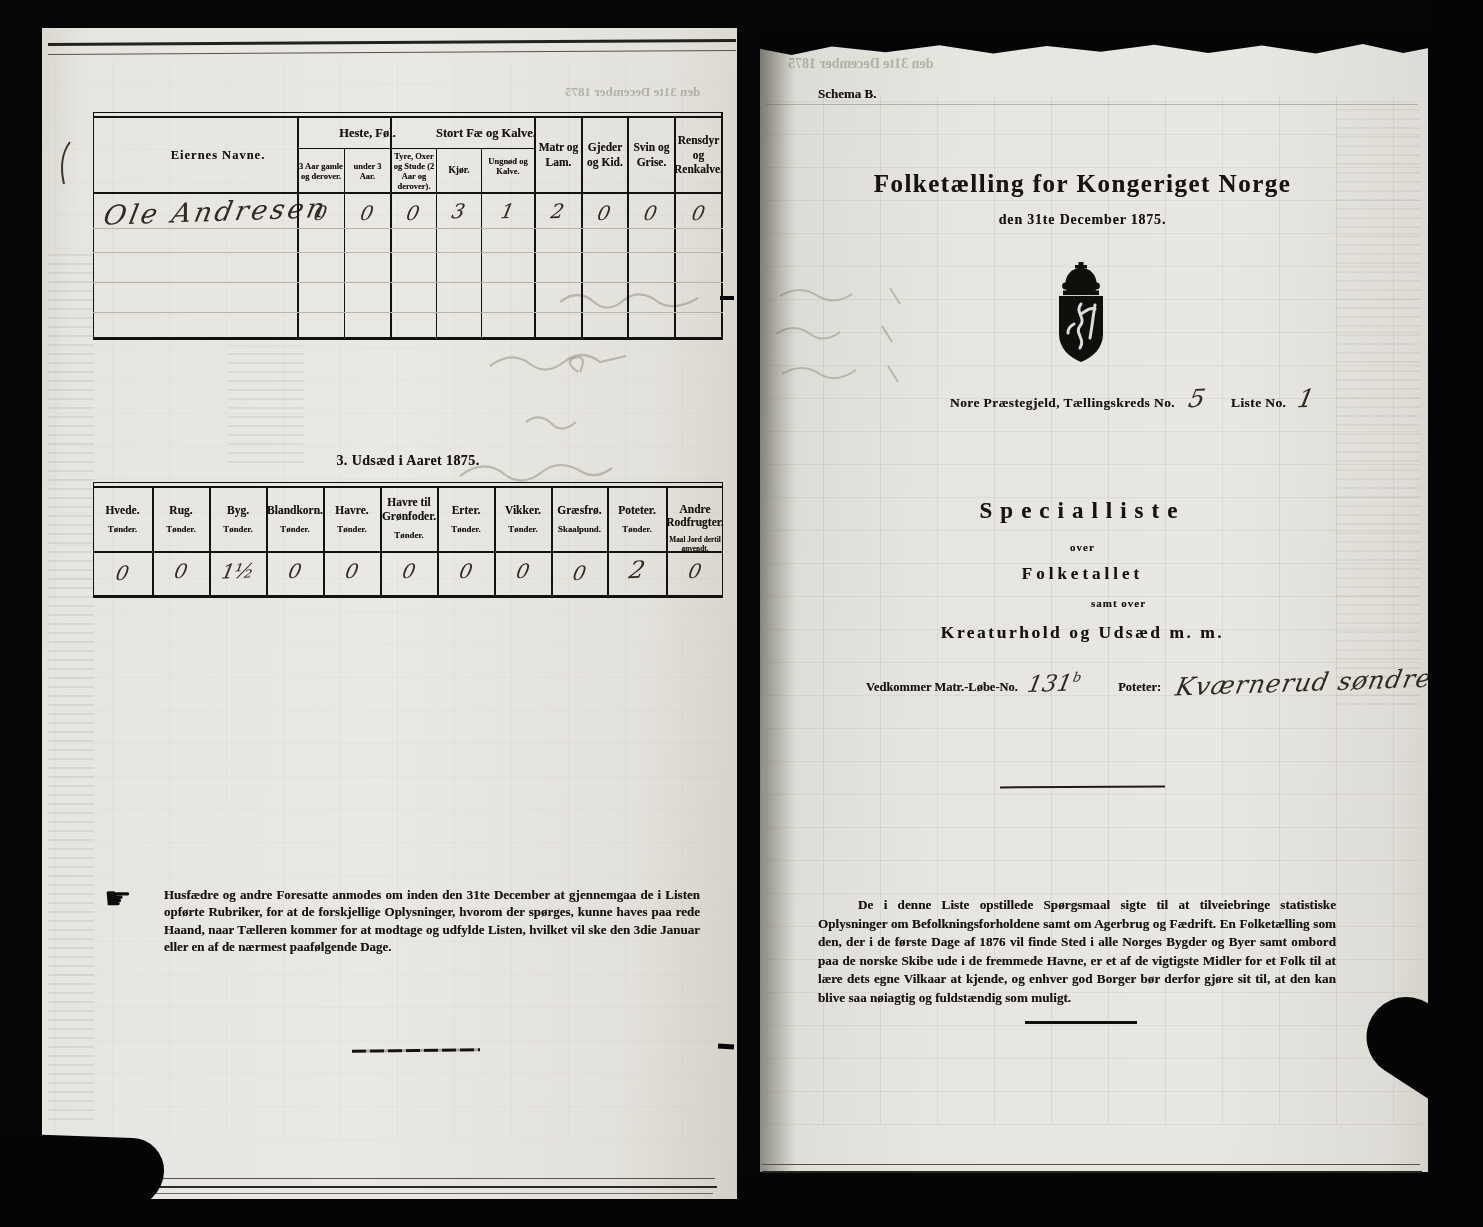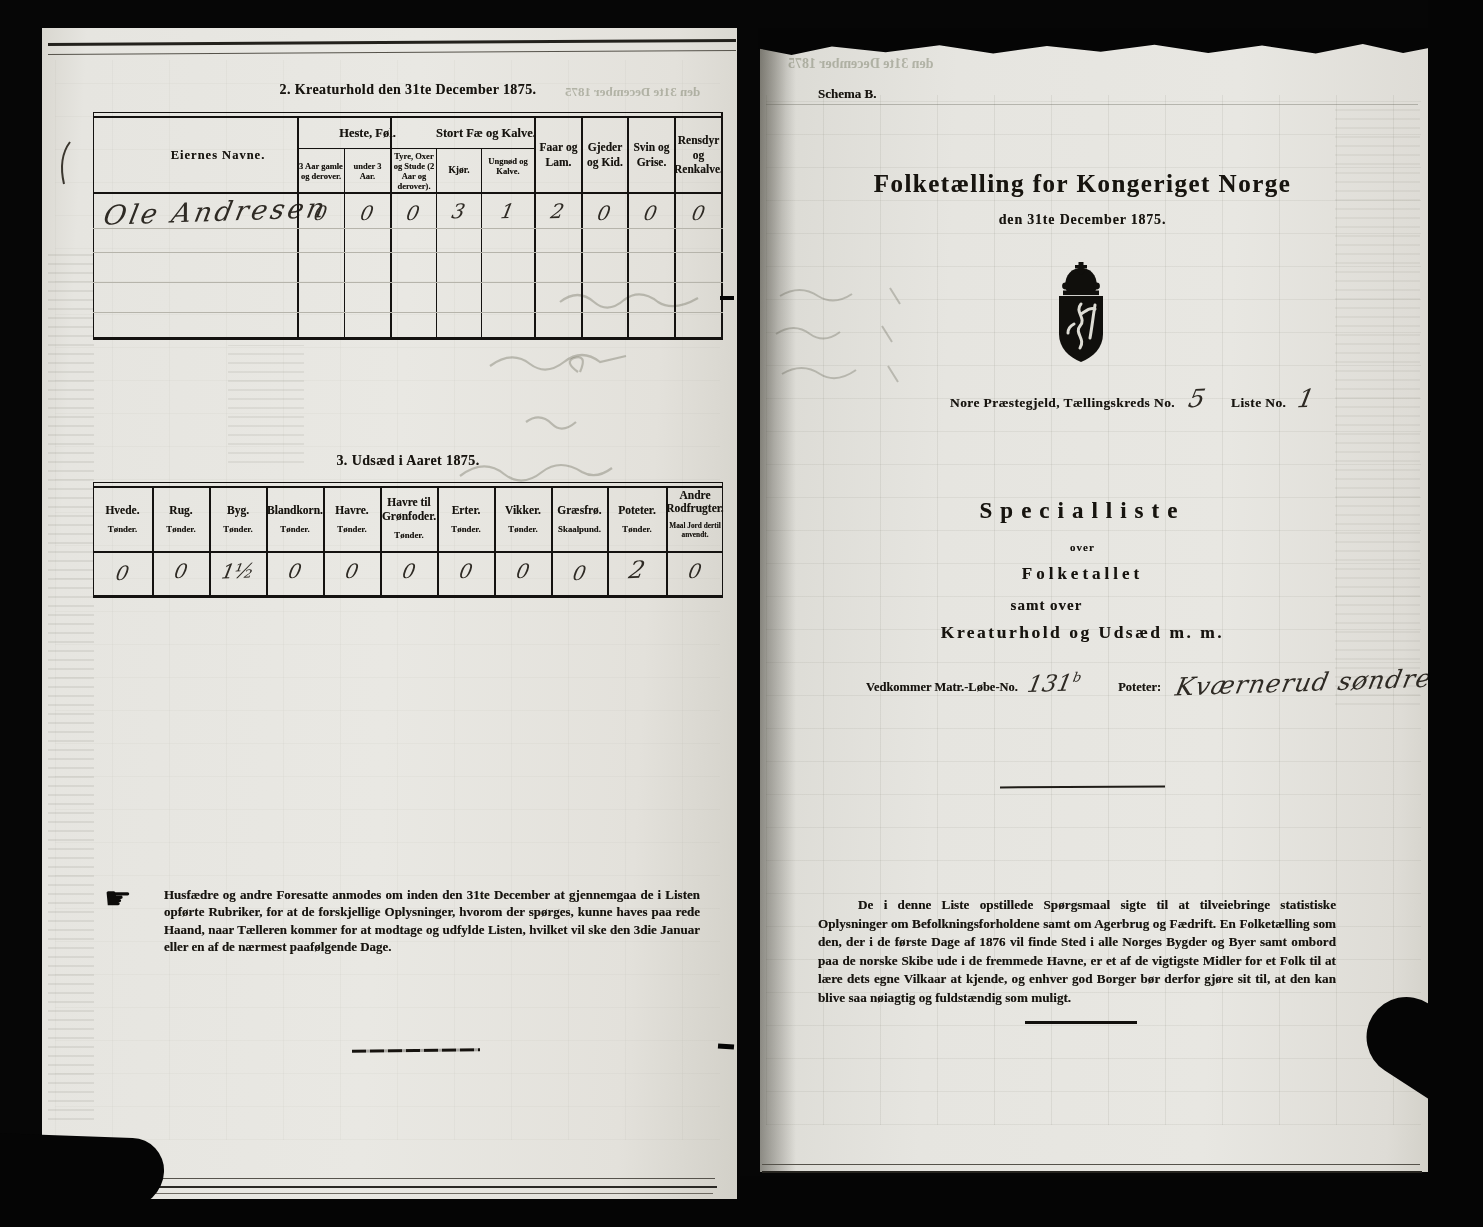--- a/index.html
+++ b/index.html
@@ -77,21 +77,20 @@
 
   <div class="abs z3" style="left:48px;top:41px;width:688px;height:2.6px;background:#23211c;transform:rotate(-.35deg);"></div>
   <div class="abs z3" style="left:48px;top:52px;width:688px;height:1.3px;background:#55524a;transform:rotate(-.35deg);"></div>
   <div class="abs z3" style="left:55px;top:1178px;width:660px;height:1px;background:#56534c;"></div>
   <div class="abs z3" style="left:55px;top:1186px;width:662px;height:2px;background:#2b2925;"></div>
   <div class="abs z3" style="left:58px;top:1193px;width:655px;height:1px;background:#6e6a62;"></div>
   <div class="abs z3" style="left:762px;top:1164px;width:658px;height:1px;background:#55524a;"></div>
   <div class="abs z3" style="left:762px;top:1171px;width:660px;height:2px;background:#26241f;"></div>
   <div class="abs z2" style="left:760px;top:36px;width:36px;height:1136px;background:linear-gradient(90deg,rgba(60,58,50,.5),rgba(60,58,50,0));"></div>
 
-  <div class="title-line ink b" style="left:93px;top:82px;width:630px;font-size:14px;letter-spacing:.4px;">2.   Kreaturhold den 31te December 1875.</div>
 
   <div class="abs z3" style="left:93px;top:112px;width:630px;height:229px;">
     <div class="line" style="left:0;top:0;width:630px;height:1.4px;"></div>
     <div class="line" style="left:0;top:4px;width:630px;height:2.2px;"></div>
     <div class="line" style="left:0;top:225px;width:630px;height:3.4px;"></div>
     <div class="line" style="left:0;top:0;width:1.4px;height:228px;"></div>
     <div class="line" style="left:628px;top:0;width:2px;height:228px;"></div>
     <div class="line" style="left:204px;top:4px;width:2.2px;height:221px;"></div>
     <div class="line" style="left:251px;top:36px;width:1.2px;height:189px;"></div>
     <div class="line" style="left:297px;top:4px;width:2.2px;height:221px;"></div>
@@ -109,21 +108,21 @@
     <div class="line-light" style="left:0;top:200px;width:630px;height:1px;"></div>
 
     <div class="cell th-big ink" style="left:0;top:6px;width:204px;height:74px;letter-spacing:1px;">Eiernes Navne.</div>
     <div class="cell th-big ink" style="left:206px;top:6px;width:91px;height:30px;">Heste, Føl.</div>
     <div class="cell th-big ink" style="left:299px;top:6px;width:142px;height:30px;">Stort Fæ og Kalve.</div>
     <div class="cell th-sub ink" style="left:205px;top:38px;width:46px;height:42px;">3 Aar gamle og derover.</div>
     <div class="cell th-sub ink" style="left:252px;top:38px;width:45px;height:42px;">under 3 Aar.</div>
     <div class="cell th-sub ink" style="left:299px;top:38px;width:44px;height:42px;">Tyre, Oxer og Stude (2 Aar og derover).</div>
     <div class="cell th-sub ink" style="left:344px;top:38px;width:44px;height:42px;font-size:9.5px;text-align:right;">Kjør.</div>
     <div class="cell th-sub ink" style="left:389px;top:38px;width:52px;height:32px;">Ungnød og Kalve.</div>
-    <div class="cell th-mid ink" style="left:443px;top:6px;width:45px;height:74px;">Faar og Lam.</div>
+    <div class="cell th-mid ink" style="left:443px;top:6px;width:45px;height:74px;">Matr og Lam.</div>
     <div class="cell th-mid ink" style="left:490px;top:6px;width:44px;height:74px;">Gjeder og Kid.</div>
     <div class="cell th-mid ink" style="left:536px;top:6px;width:45px;height:74px;">Svin og Grise.</div>
     <div class="cell th-mid ink" style="left:583px;top:6px;width:45px;height:74px;">Rensdyr og Renkalve.</div>
 
     <div class="abs hw hw-sk hw-name" style="left:12px;top:84px;">Ole Andresen</div>
     <div class="cell hw hw-sk hw-num" style="left:204px;top:86px;width:47px;height:30px;">0</div>
     <div class="cell hw hw-sk hw-num" style="left:251px;top:86px;width:46px;height:30px;">0</div>
     <div class="cell hw hw-sk hw-num" style="left:297px;top:86px;width:46px;height:30px;">0</div>
     <div class="cell hw hw-sk hw-num" style="left:343px;top:84px;width:45px;height:30px;">3</div>
     <div class="cell hw hw-sk hw-num" style="left:388px;top:84px;width:53px;height:30px;">1</div>
@@ -186,21 +185,21 @@
       <div class="t3unit ink">Tønder.</div>
     </div>
     <div class="colcell" style="left:459px;top:8px;width:55px;height:58px;">
       <div class="t3name ink">Græsfrø.</div>
       <div class="t3unit ink">Skaalpund.</div>
     </div>
     <div class="colcell" style="left:515px;top:8px;width:58px;height:58px;">
       <div class="t3name ink">Poteter.</div>
       <div class="t3unit ink">Tønder.</div>
     </div>
-    <div class="colcell" style="left:575px;top:2px;width:54px;height:60px;">
+    <div class="colcell" style="left:575px;top:16px;width:54px;height:60px;">
       <div class="t3name ink">Andre Rodfrugter.</div>
       <div class="t3tiny ink">Maal Jord dertil anvendt.</div>
     </div>
 
     <div class="cell hw hw-sk hw-num" style="left:0;top:74px;width:59px;height:34px;">0</div>
     <div class="cell hw hw-sk hw-num" style="left:60px;top:72px;width:56px;height:34px;">0</div>
     <div class="cell hw hw-sk hw-num" style="left:117px;top:72px;width:56px;height:34px;">1½</div>
     <div class="cell hw hw-sk hw-num" style="left:174px;top:72px;width:56px;height:34px;">0</div>
     <div class="cell hw hw-sk hw-num" style="left:231px;top:72px;width:56px;height:34px;">0</div>
     <div class="cell hw hw-sk hw-num" style="left:288px;top:72px;width:56px;height:34px;">0</div>
@@ -244,21 +243,21 @@
   <div class="rowflex" style="left:950px;top:384px;">
     <span class="ink b" style="font-size:13.5px;letter-spacing:.4px;">Nore Præstegjeld, Tællingskreds No.</span>
     <span class="hw hw-sk hw-big" style="margin:0 26px 0 14px;">5</span>
     <span class="ink b" style="font-size:13.5px;letter-spacing:.4px;">Liste No.</span>
     <span class="hw hw-sk hw-big" style="margin-left:12px;">1</span>
   </div>
 
   <div class="title-line ink b" style="left:800px;top:498px;width:565px;font-size:23px;letter-spacing:8px;">Specialliste</div>
   <div class="title-line ink b" style="left:800px;top:541px;width:565px;font-size:11px;letter-spacing:1px;">over</div>
   <div class="title-line ink b" style="left:800px;top:564px;width:565px;font-size:17px;letter-spacing:4px;">Folketallet</div>
-  <div class="title-line ink b" style="left:764px;top:597px;width:565px;font-size:15px;letter-spacing:1px;">samt over</div>
+  <div class="title-line ink b" style="left:836px;top:597px;width:565px;font-size:11px;letter-spacing:1px;">samt over</div>
   <div class="title-line ink b" style="left:800px;top:622px;width:565px;font-size:17.5px;letter-spacing:2.5px;">Kreaturhold og Udsæd m. m.</div>
 
   <div class="rowflex" style="left:866px;top:668px;">
     <span class="ink b" style="font-size:12.5px;">Vedkommer Matr.-Løbe-No.</span>
     <span class="hw hw-sk" style="font-size:23px;margin-left:10px;"><span>131</span><sup style="font-size:13px;">b</sup></span>
     <span class="ink b" style="font-size:12.5px;margin-left:38px;">Poteter:</span>
     <span class="hw hw-sk" style="font-size:25px;letter-spacing:1px;margin-left:16px;">Kværnerud søndre.</span>
   </div>
 
   <div class="abs z3" style="left:1000px;top:786px;width:165px;height:2px;background:#201d18;transform:rotate(-.3deg);"></div>

